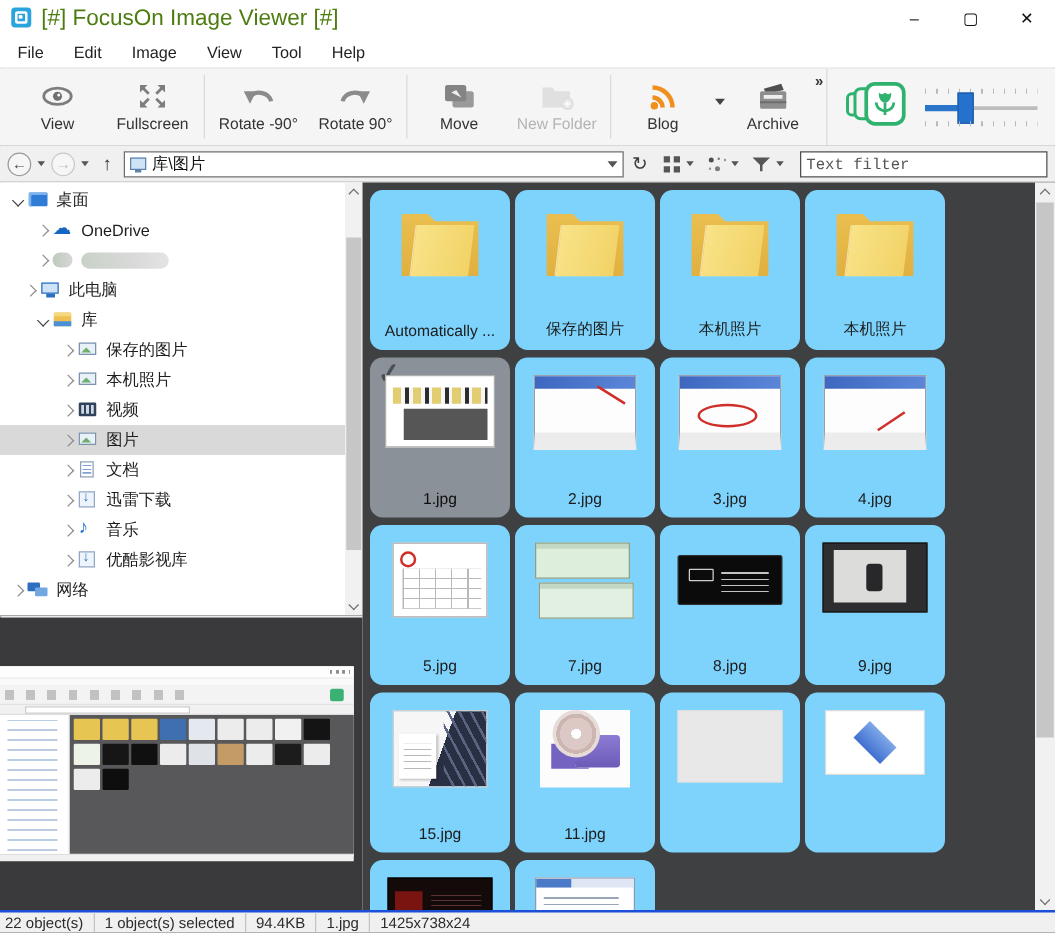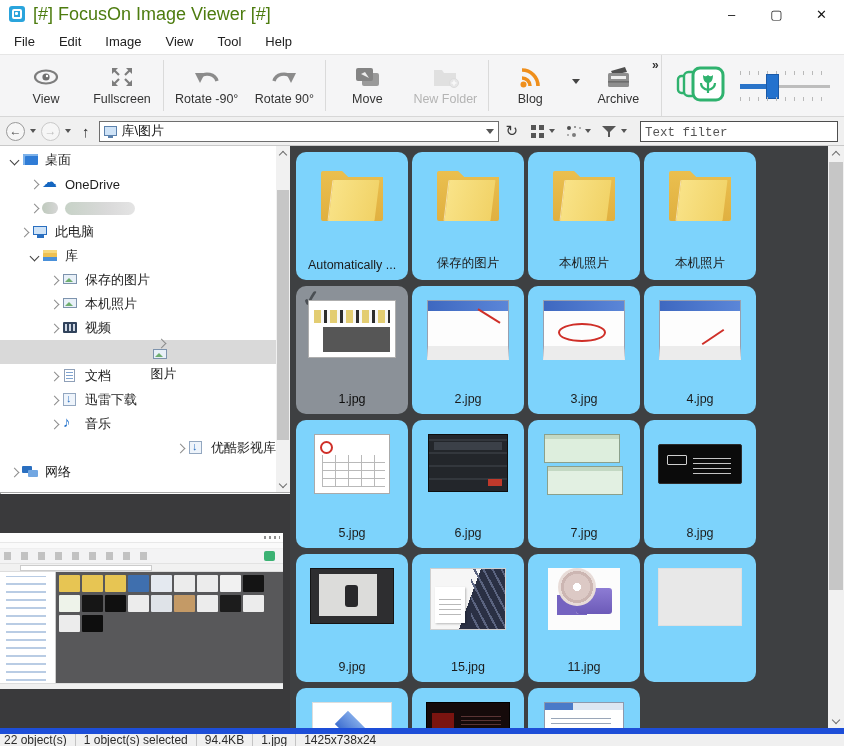--- a/index.html
+++ b/index.html
@@ -174,21 +174,21 @@
   .th-blank{width:84px;height:58px;background:#e8e8e8;border:1px solid #e0e0e0;box-sizing:border-box}
   .th-bluebox{width:80px;height:52px;background:#fff;border:1px solid #ddd;box-sizing:border-box}
   .th-bluebox::before{content:"";position:absolute;left:24px;top:10px;width:30px;height:30px;background:linear-gradient(#7fa8e8,#3f6fd0);transform:rotate(45deg) scaleY(.62)}
   .th-darkred{width:84px;height:46px;background:#150a0a;border:1px solid #000;box-sizing:border-box}
   .th-darkred::before{content:"";position:absolute;left:5px;top:10px;width:22px;height:18px;background:#7a1410}
   .th-darkred::after{content:"";position:absolute;left:34px;top:12px;width:40px;height:14px;background:repeating-linear-gradient(0deg,#5a3434 0 1px,transparent 1px 4px)}
   .th-dialog{width:80px;height:46px;background:#fff;border:1px solid #8d99ad;box-sizing:border-box}
   .th-dialog::before{content:"";position:absolute;left:0;top:0;right:0;height:7px;background:#dde6f2;box-shadow:inset 28px 0 0 #4a7ac8}
   .th-dialog::after{content:"";position:absolute;left:6px;top:12px;width:60px;height:24px;background:repeating-linear-gradient(0deg,#9aa6b8 0 1px,transparent 1px 5px)}
   
-  .statusbar{position:absolute;left:0;bottom:0;width:100%;height:18px;background:#f0f0f0;border-top:6px solid #1d4ed8;box-sizing:border-box;display:flex;align-items:center;font-size:12px;color:#2c2c2c}
+  .statusbar{position:absolute;left:0;bottom:0;width:100%;height:18px;background:#f0f0f0;border-top:2px solid #1d4ed8;box-sizing:border-box;display:flex;align-items:center;font-size:12px;color:#2c2c2c}
   .sseg{padding:0 8px;white-space:nowrap}
   .sseg:first-child{padding-left:4px}
   .sdiv{width:1px;height:100%;background:#c4c4c4}
   
   .tbtn svg{display:block}
 </style>
 </head>
 <body>
 
 <div class="titlebar">
@@ -396,21 +396,21 @@
     <span class="tico ic-pictures"></span>
     <span class="tlabel">本机照片</span>
   </div>
       <div class="trow" style="padding-left: 46px;">
     <span class="texp exp-right">
           <i></i>
         </span>
     <span class="tico ic-video"></span>
     <span class="tlabel">视频</span>
   </div>
-      <div class="trow sel" style="padding-left: 46px; flex-direction: column;">
+      <div class="trow sel" style="padding-left: 46px;">
     <span class="texp exp-right">
           <i></i>
         </span>
     <span class="tico ic-pictures"></span>
     <span class="tlabel">图片</span>
   </div>
       <div class="trow" style="padding-left: 46px;">
     <span class="texp exp-right">
           <i></i>
         </span>
@@ -424,21 +424,21 @@
     <span class="tico ic-download"></span>
     <span class="tlabel">迅雷下载</span>
   </div>
       <div class="trow" style="padding-left: 46px;">
     <span class="texp exp-right">
           <i></i>
         </span>
     <span class="tico ic-music"></span>
     <span class="tlabel">音乐</span>
   </div>
-      <div class="trow" style="padding-left: 46px; justify-content: flex-end;">
+      <div class="trow" style="padding-left: 46px;">
     <span class="texp exp-right">
           <i></i>
         </span>
     <span class="tico ic-download"></span>
     <span class="tlabel">优酷影视库</span>
   </div>
       <div class="trow" style="padding-left: 6px;">
     <span class="texp exp-right">
           <i></i>
         </span>
@@ -521,25 +521,20 @@
     <div class="th th-cad th-ann-arrow2"></div>
     <span class="tile-label">4.jpg</span>
   </div>
       <div class="tile">
 
     <div class="th th-table-circle"></div>
     <span class="tile-label">5.jpg</span>
   </div>
       <div class="tile">
 
-    <div class="th th-dark-table"></div>
-    <span class="tile-label">6.jpg</span>
-  </div>
-      <div class="tile">
-
     <div class="th th-green-duo"></div>
     <span class="tile-label">7.jpg</span>
   </div>
       <div class="tile">
 
     <div class="th th-msi"></div>
     <span class="tile-label">8.jpg</span>
   </div>
       <div class="tile">
 

